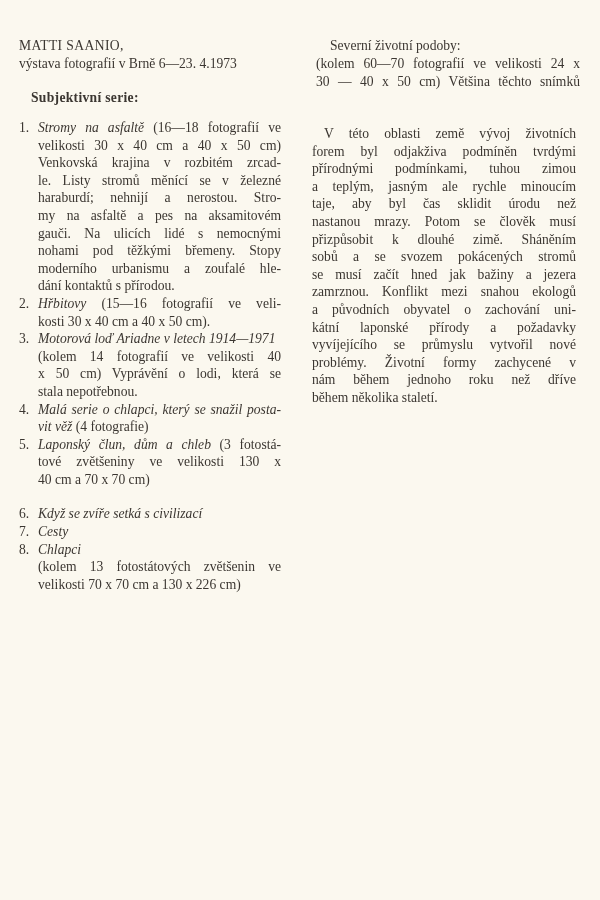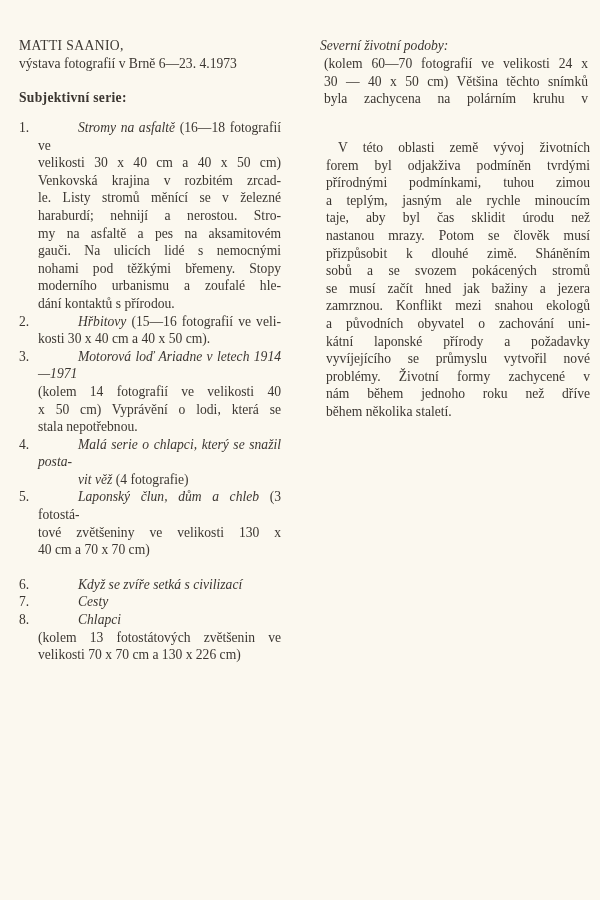--- a/index.html
+++ b/index.html
@@ -10,29 +10,29 @@
     font-family: "Liberation Serif", "DejaVu Serif", serif;
     font-size: 13.6px;
     line-height: 17.6px;
     position: relative;
   }
   .col { position: absolute; top: 0; }
   .col-left { left: 19px; width: 262px; }
   .col-right { left: 312px; width: 264px; }
   .header-name { position: absolute; top: 37px; left: 0; letter-spacing: 0.4px; white-space: nowrap; }
   .header-sub { position: absolute; top: 55px; left: 0; white-space: nowrap; }
-  .section-title { position: absolute; top: 89px; left: 0; font-weight: bold; letter-spacing: 0.3px; white-space: nowrap; }
+  .section-title { position: absolute; top: 89px; left: 12px; font-weight: bold; letter-spacing: 0.3px; white-space: nowrap; }
   .list { position: absolute; top: 119px; left: 0; width: 262px; margin: 0; padding: 0; list-style: none; }
   .list li { position: relative; padding-left: 19px; text-align: justify; }
   .list li .num { position: absolute; left: 0; top: 0; }
-  .list li em { font-style: italic; margin-left: 40px; }
+  .list li em { font-style: italic; }
   .list li.gap { margin-top: 17px; }
-  .rtitle { position: absolute; top: 37px; left: 8px; font-style: italic; white-space: nowrap; }
-  .rpara1 { position: absolute; top: 55px; left: 12px; width: 264px; text-align: justify; margin: 0; }
-  .rpara2 { position: absolute; top: 125px; left: 0; width: 264px; text-align: justify; margin: 14px; text-indent: 12px; }
+  .rtitle { position: absolute; top: 37px; left: 18px; white-space: nowrap; }
+  .rpara1 { position: absolute; top: 55px; left: 4px; width: 264px; text-align: justify; margin: 0; }
+  .rpara2 { position: absolute; top: 125px; left: 0; width: 264px; text-align: justify; margin: 0; text-indent: 12px; }
   .line { display: block; text-align: justify; text-align-last: justify; }
   .line.last { text-align-last: left; }
 </style>
 </head>
 <body>
 
 <div class="col col-left">
   <div class="header-name">MATTI SAANIO,</div>
   <div class="header-sub">výstava fotografií v Brně 6—23. 4.1973</div>
   <div class="section-title">Subjektivní serie:</div>
@@ -89,21 +89,20 @@
       <span class="line last">velikosti 70 x 70 cm a 130 x 226 cm)</span>
     </li>
   </ol>
 </div>
 
 <div class="col col-right">
   <div class="rtitle">Severní životní podoby:</div>
   <p class="rpara1">
     <span class="line">(kolem 60—70 fotografií ve velikosti 24 x</span>
     <span class="line">30 — 40 x 50 cm) Většina těchto snímků</span>
-    <span class="line">byla zachycena na polárním kruhu v</span>
   </p>
   <p class="rpara2">
     <span class="line" style="text-indent:12px">V této oblasti země vývoj životních</span>
     <span class="line" style="text-indent:0">forem byl odjakživa podmíněn tvrdými</span>
     <span class="line" style="text-indent:0">přírodnými podmínkami, tuhou zimou</span>
     <span class="line" style="text-indent:0">a teplým, jasným ale rychle minoucím</span>
     <span class="line" style="text-indent:0">taje, aby byl čas sklidit úrodu než</span>
     <span class="line" style="text-indent:0">nastanou mrazy. Potom se člověk musí</span>
     <span class="line" style="text-indent:0">přizpůsobit k dlouhé zimě. Sháněním</span>
     <span class="line" style="text-indent:0">sobů a se svozem pokácených stromů</span>

